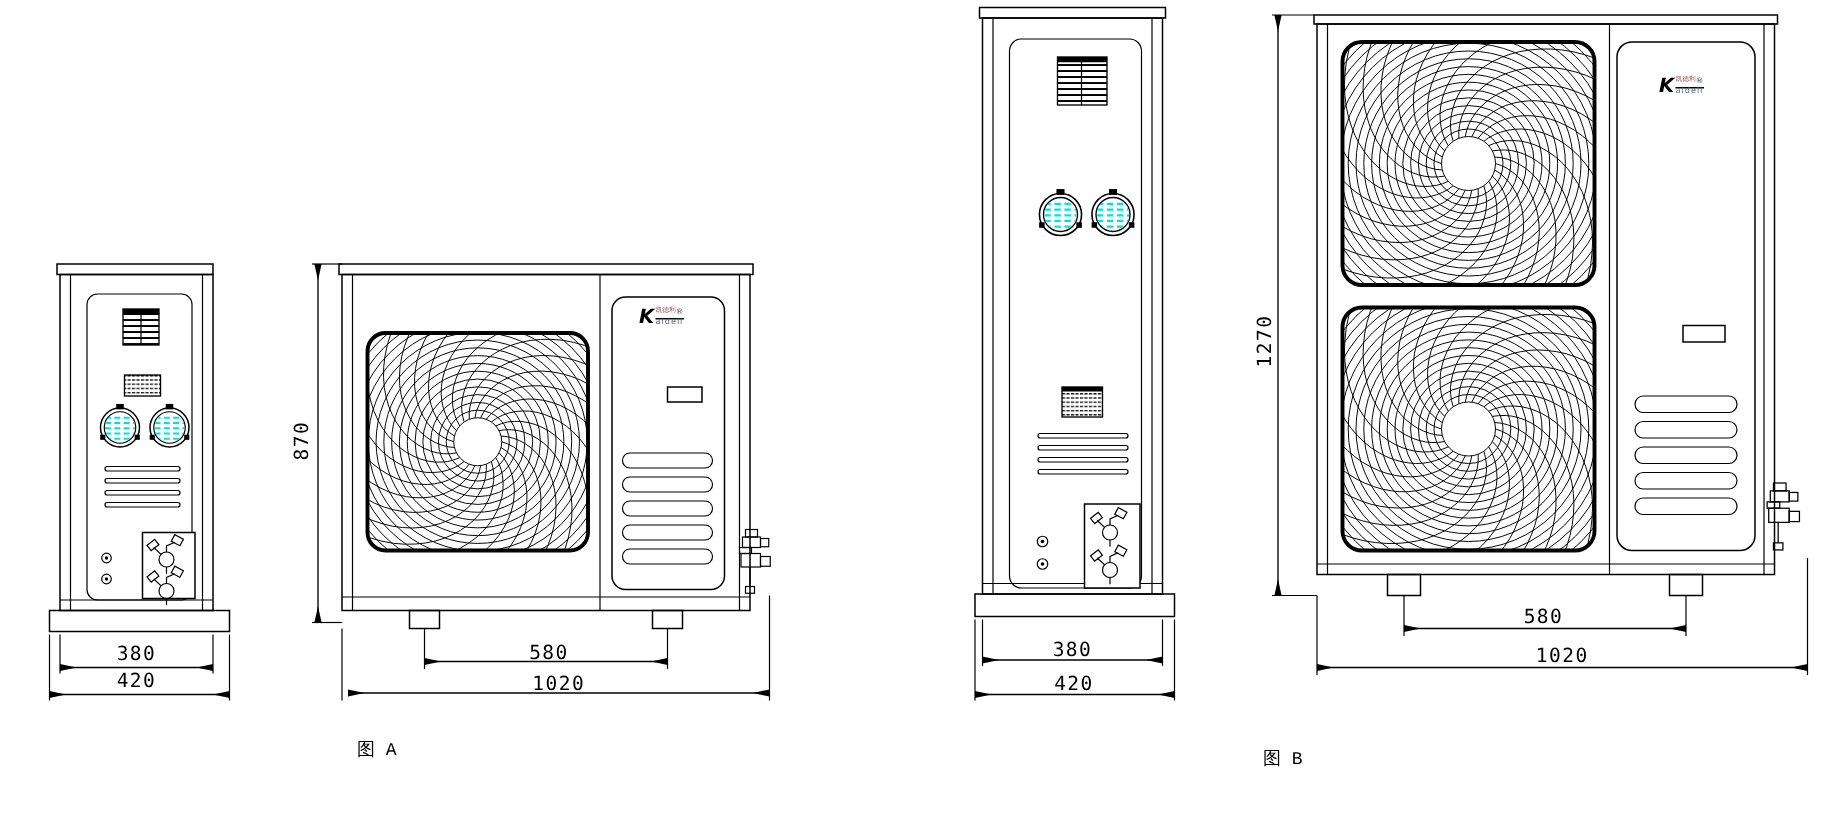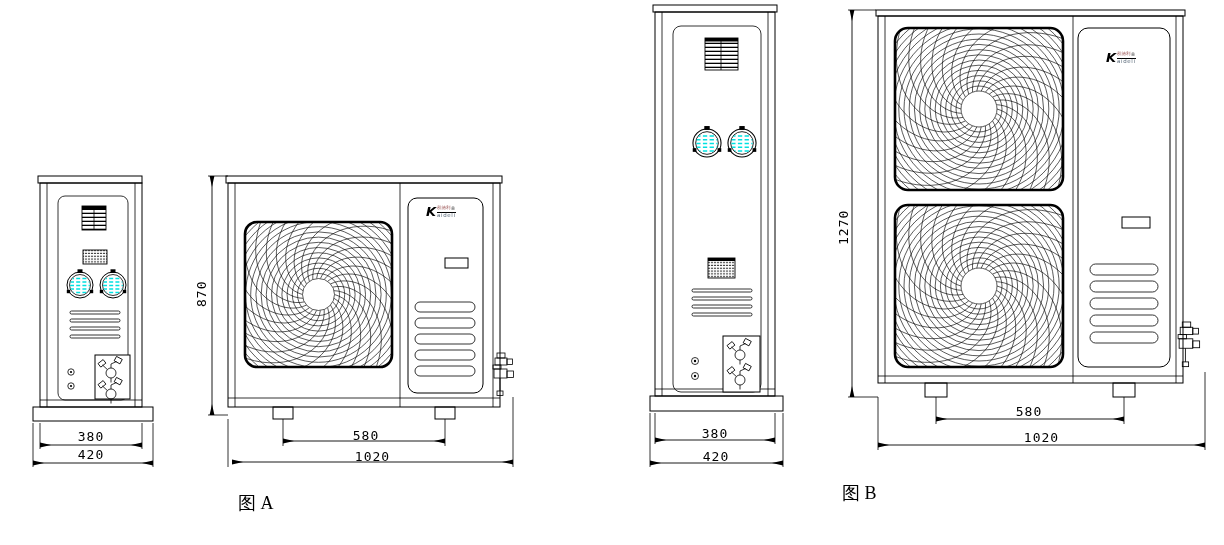--- a/index.html
+++ b/index.html
@@ -14,22 +14,22 @@
   .fanb{fill:none;stroke:var(--line);stroke-width:2.6;}
   .fan{stroke:var(--line);stroke-width:.65;fill:none;}
   .dim{stroke:var(--line);stroke-width:.9;}
   .ext{stroke:var(--line);stroke-width:.8;}
   .cyl{stroke:var(--gauge);stroke-width:1.4;stroke-dasharray:4 2.2;fill:none;}
   .plate{fill:url(#rows4);stroke:var(--line);stroke-width:.9;}
   .platetxt{fill:url(#rows2);stroke:var(--line);stroke-width:.9;}
   .dim-text{position:absolute;font-family:"DejaVu Sans Mono","Liberation Mono",monospace;
             font-size:13px;color:var(--line);text-align:center;letter-spacing:1px;white-space:nowrap;}
   .vert{transform:rotate(-90deg);transform-origin:left top;}
-  .caption{position:absolute;font-size:18px;color:var(--line);white-space:nowrap;
-           font-family:Liberation Serif, serif;}
+  .caption{position:absolute;font-size:12px;color:var(--line);white-space:nowrap;
+           font-family:Liberation Mono, monospace;}
   .logo{position:absolute;display:flex;align-items:flex-start;gap:1px;color:#000;line-height:1;}
   .logo-k{font-weight:bold;font-style:italic;font-size:13px;line-height:11px;}
   .logo-col{display:flex;flex-direction:column;}
   .logo-cn{font-size:4.5px;border-bottom:1.3px solid #000;color:#9a5252;white-space:nowrap;padding-bottom:1px;}
   .logo-en{font-size:5.5px;color:#5a6a7a;letter-spacing:.6px;}
   .reg{font-size:5px;vertical-align:top;color:#333;}
 </style>
 </head>
 <body>
 
@@ -446,15 +446,15 @@
   <div class="dim-text" style="left:1019px;top:430px;width:45px">1020</div>
   <div class="logo" style="left:1106px;top:52px">
     <span class="logo-k">K</span>
     <span class="logo-col">
       <span class="logo-cn"><span>凯德利</span><span class="reg">®</span></span>
       <span class="logo-en">aideli</span>
     </span>
   </div>
 
   <div class="caption" style="left:238px;top:491px">图 A</div>
-  <div class="caption" style="left:842px;top:481px">图 B</div>
+  <div class="caption" style="left:842px;top:497px">图 B</div>
 
 </div>
 
 </body></html>

